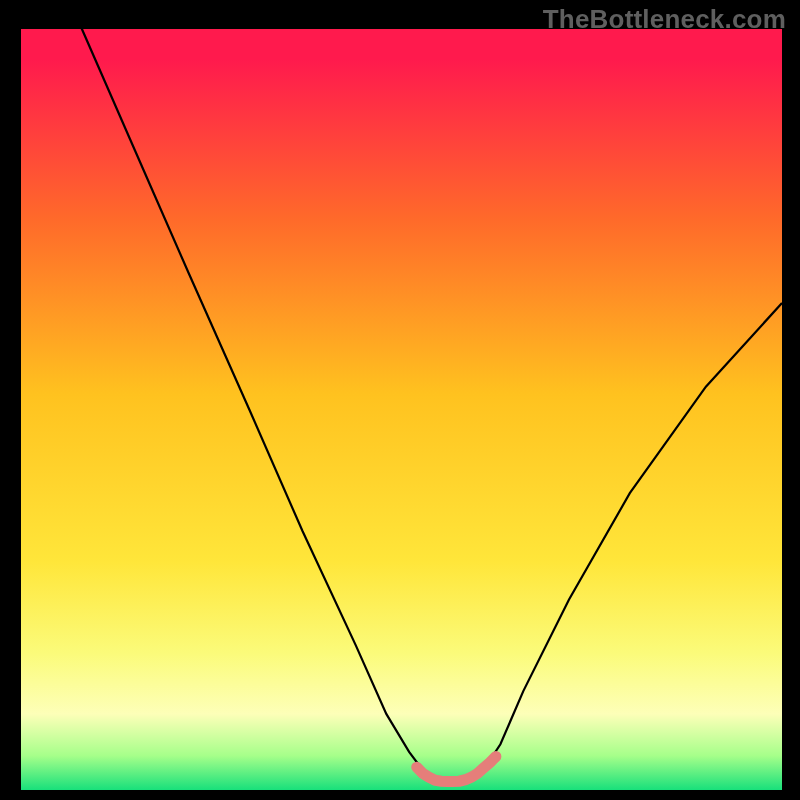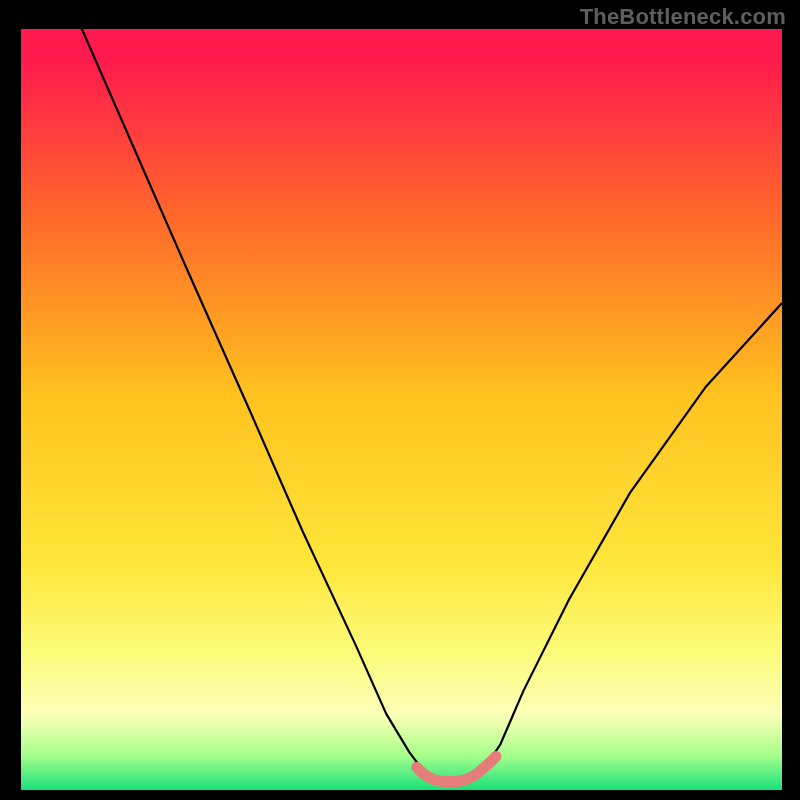--- a/index.html
+++ b/index.html
@@ -15,21 +15,21 @@
     position: relative;
     width: 800px;
     height: 800px;
     background: #000;
   }
   .watermark {
     position: absolute;
     top: 4px;
     right: 14px;
     color: #5f5f5f;
-    font-size: 22px;
+    font-size: 26px;
     font-weight: 600;
     letter-spacing: 0.2px;
     z-index: 50;
     text-align: right;
   }
   svg.plot {
     position: absolute;
     left: 0;
     top: 0;
   }

